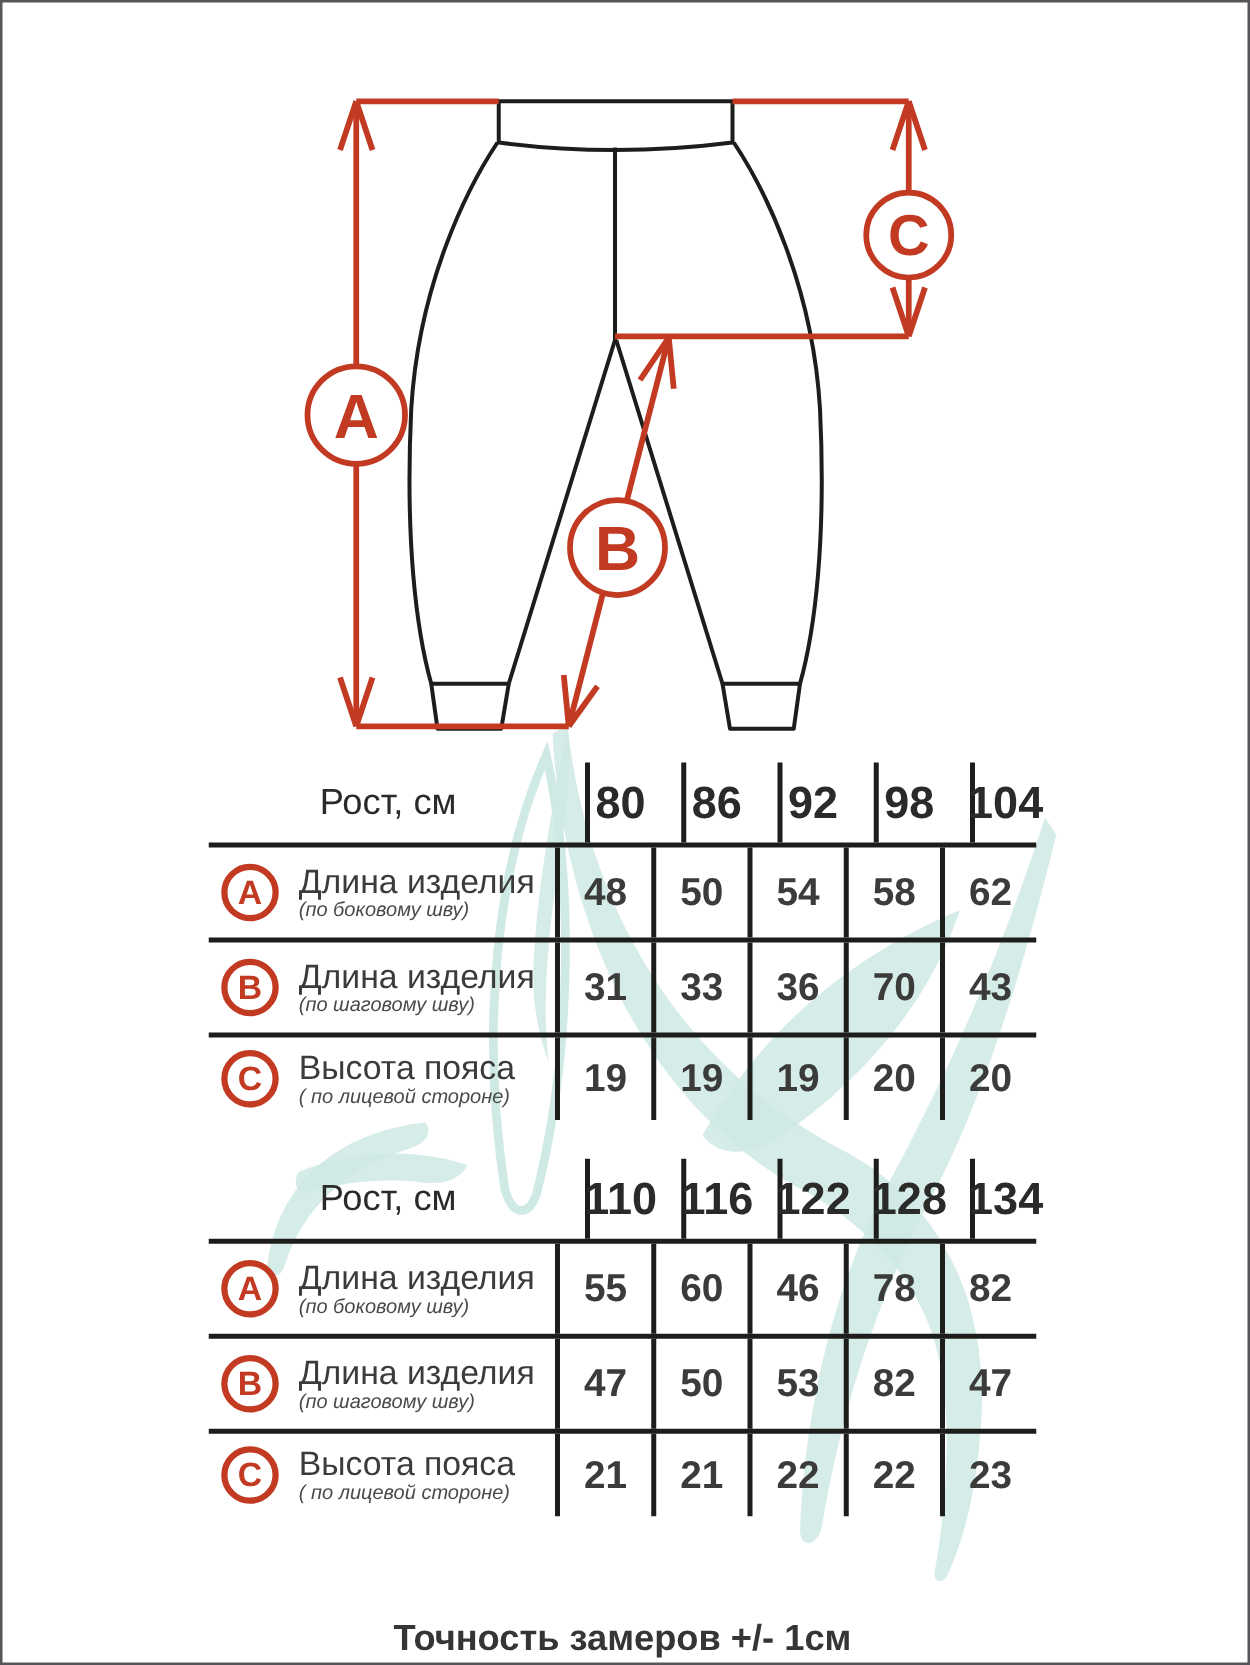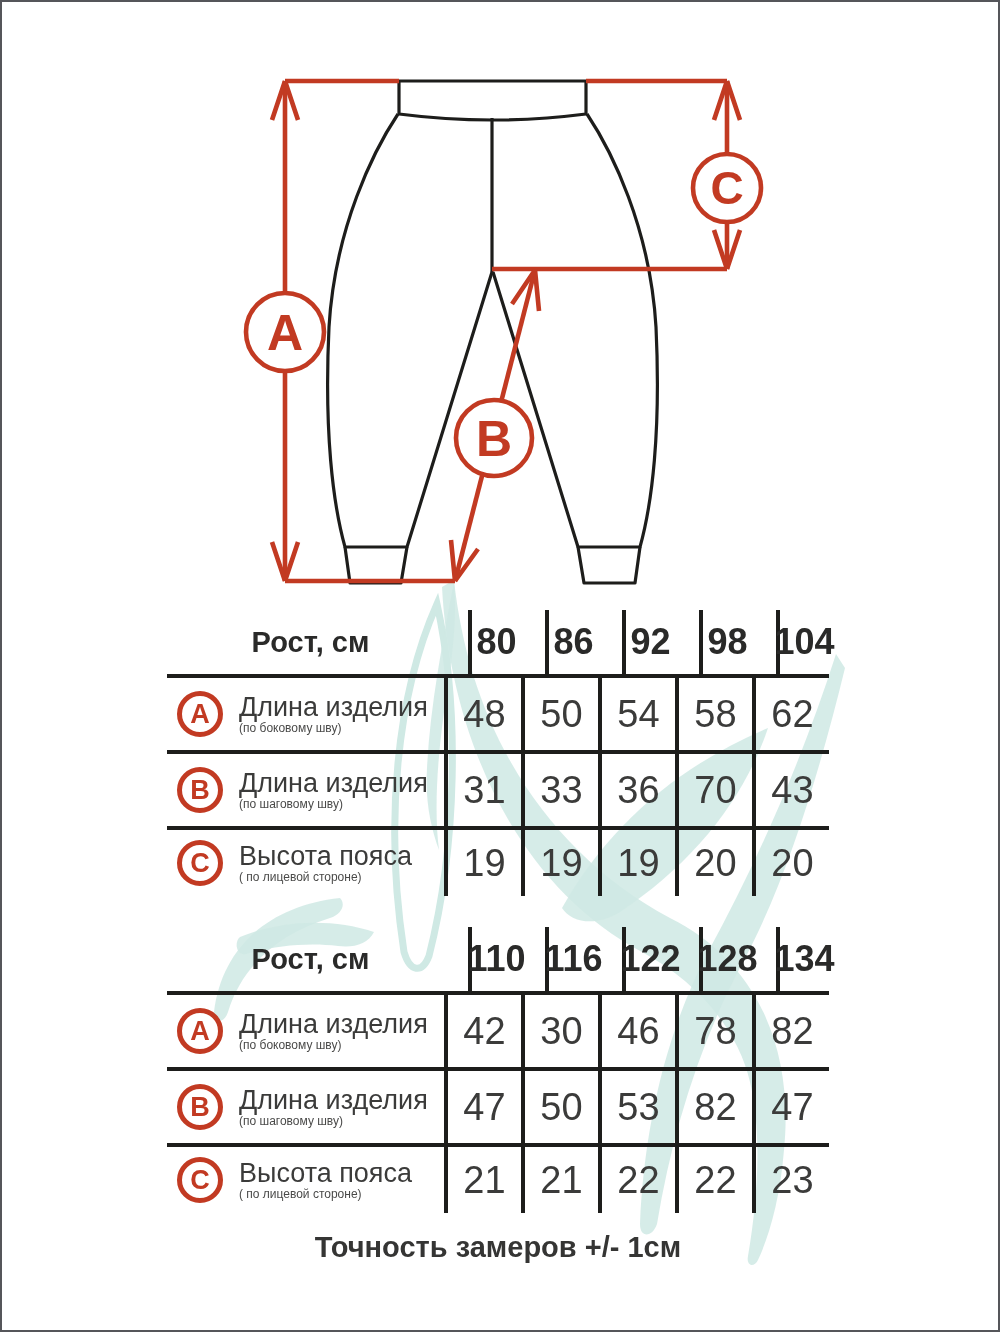--- a/index.html
+++ b/index.html
@@ -26,35 +26,35 @@
   .t1{top:608px;} .t2{top:925px;}
   .trow{
     display:grid; grid-template-columns:277px 77px 77px 77px 77px 77px;
     box-sizing:border-box;
   }
   .trow.head{height:68px; border-bottom:4px solid var(--ink);}
   .trow.r-a{height:76px; border-bottom:4px solid var(--ink);}
   .trow.r-b{height:76px; border-bottom:4px solid var(--ink);}
   .trow.r-c{height:66px;}
   .cell{box-sizing:border-box; display:flex; align-items:center; justify-content:center;}
-  .cell.data{border-left:4px solid var(--ink); font-size:38px; font-weight:400; color:var(--t1);}
+  .cell.data{border-left:4px solid var(--ink); font-size:31px; font-weight:700; color:var(--t1);}
   .cell.data.head-size{font-weight:700; font-size:36px; color:#2a2a29;margin-left:24px;}
   .cell.label{justify-content:flex-start; padding-left:10px;}
-  .cell.label.head-label{justify-content:center; font-weight:700; font-size:29px; color:#2a2a29;}
+  .cell.label.head-label{justify-content:center; font-weight:400; font-size:29px; color:#2a2a29;}
   .letter-badge{
     flex:0 0 auto; width:46px; height:46px; border:5px solid var(--red); border-radius:50%;
     display:flex; align-items:center; justify-content:center;
     color:var(--red); font-size:27px; font-weight:700; box-sizing:border-box;
     background:transparent; margin-right:16px;
   }
   .label-text{display:flex; flex-direction:column; line-height:1.12;}
   .label-title{font-size:27px; color:var(--t1);}
-  .label-sub{font-size:12px; color:var(--t2);}
+  .label-sub{font-size:16px; color:var(--t2);font-style:italic;}
   .footer-note{
-    position:absolute; left:165px; top:1224px; width:662px; height:42px; z-index:3;
+    position:absolute; left:165px; top:1288px; width:662px; height:42px; z-index:3;
     display:flex; align-items:center; justify-content:center;
     font-size:29px; font-weight:700; color:#353534;
   }
 </style>
 </head>
 <body>
 
 <div class="canvas">
 
   <svg class="watermark" viewBox="0 0 1000 1332" aria-hidden="true">
@@ -178,22 +178,22 @@
       <div class="cell data head-size">134</div>
     </div>
     <div class="trow r-a">
       <div class="cell label">
         <span class="letter-badge">A</span>
         <span class="label-text">
           <span class="label-title">Длина изделия</span>
           <span class="label-sub">(по боковому шву)</span>
         </span>
       </div>
-      <div class="cell data">42</div>
-      <div class="cell data">30</div>
+      <div class="cell data">55</div>
+      <div class="cell data">60</div>
       <div class="cell data">46</div>
       <div class="cell data">78</div>
       <div class="cell data">82</div>
     </div>
     <div class="trow r-b">
       <div class="cell label">
         <span class="letter-badge">B</span>
         <span class="label-text">
           <span class="label-title">Длина изделия</span>
           <span class="label-sub">(по шаговому шву)</span>

